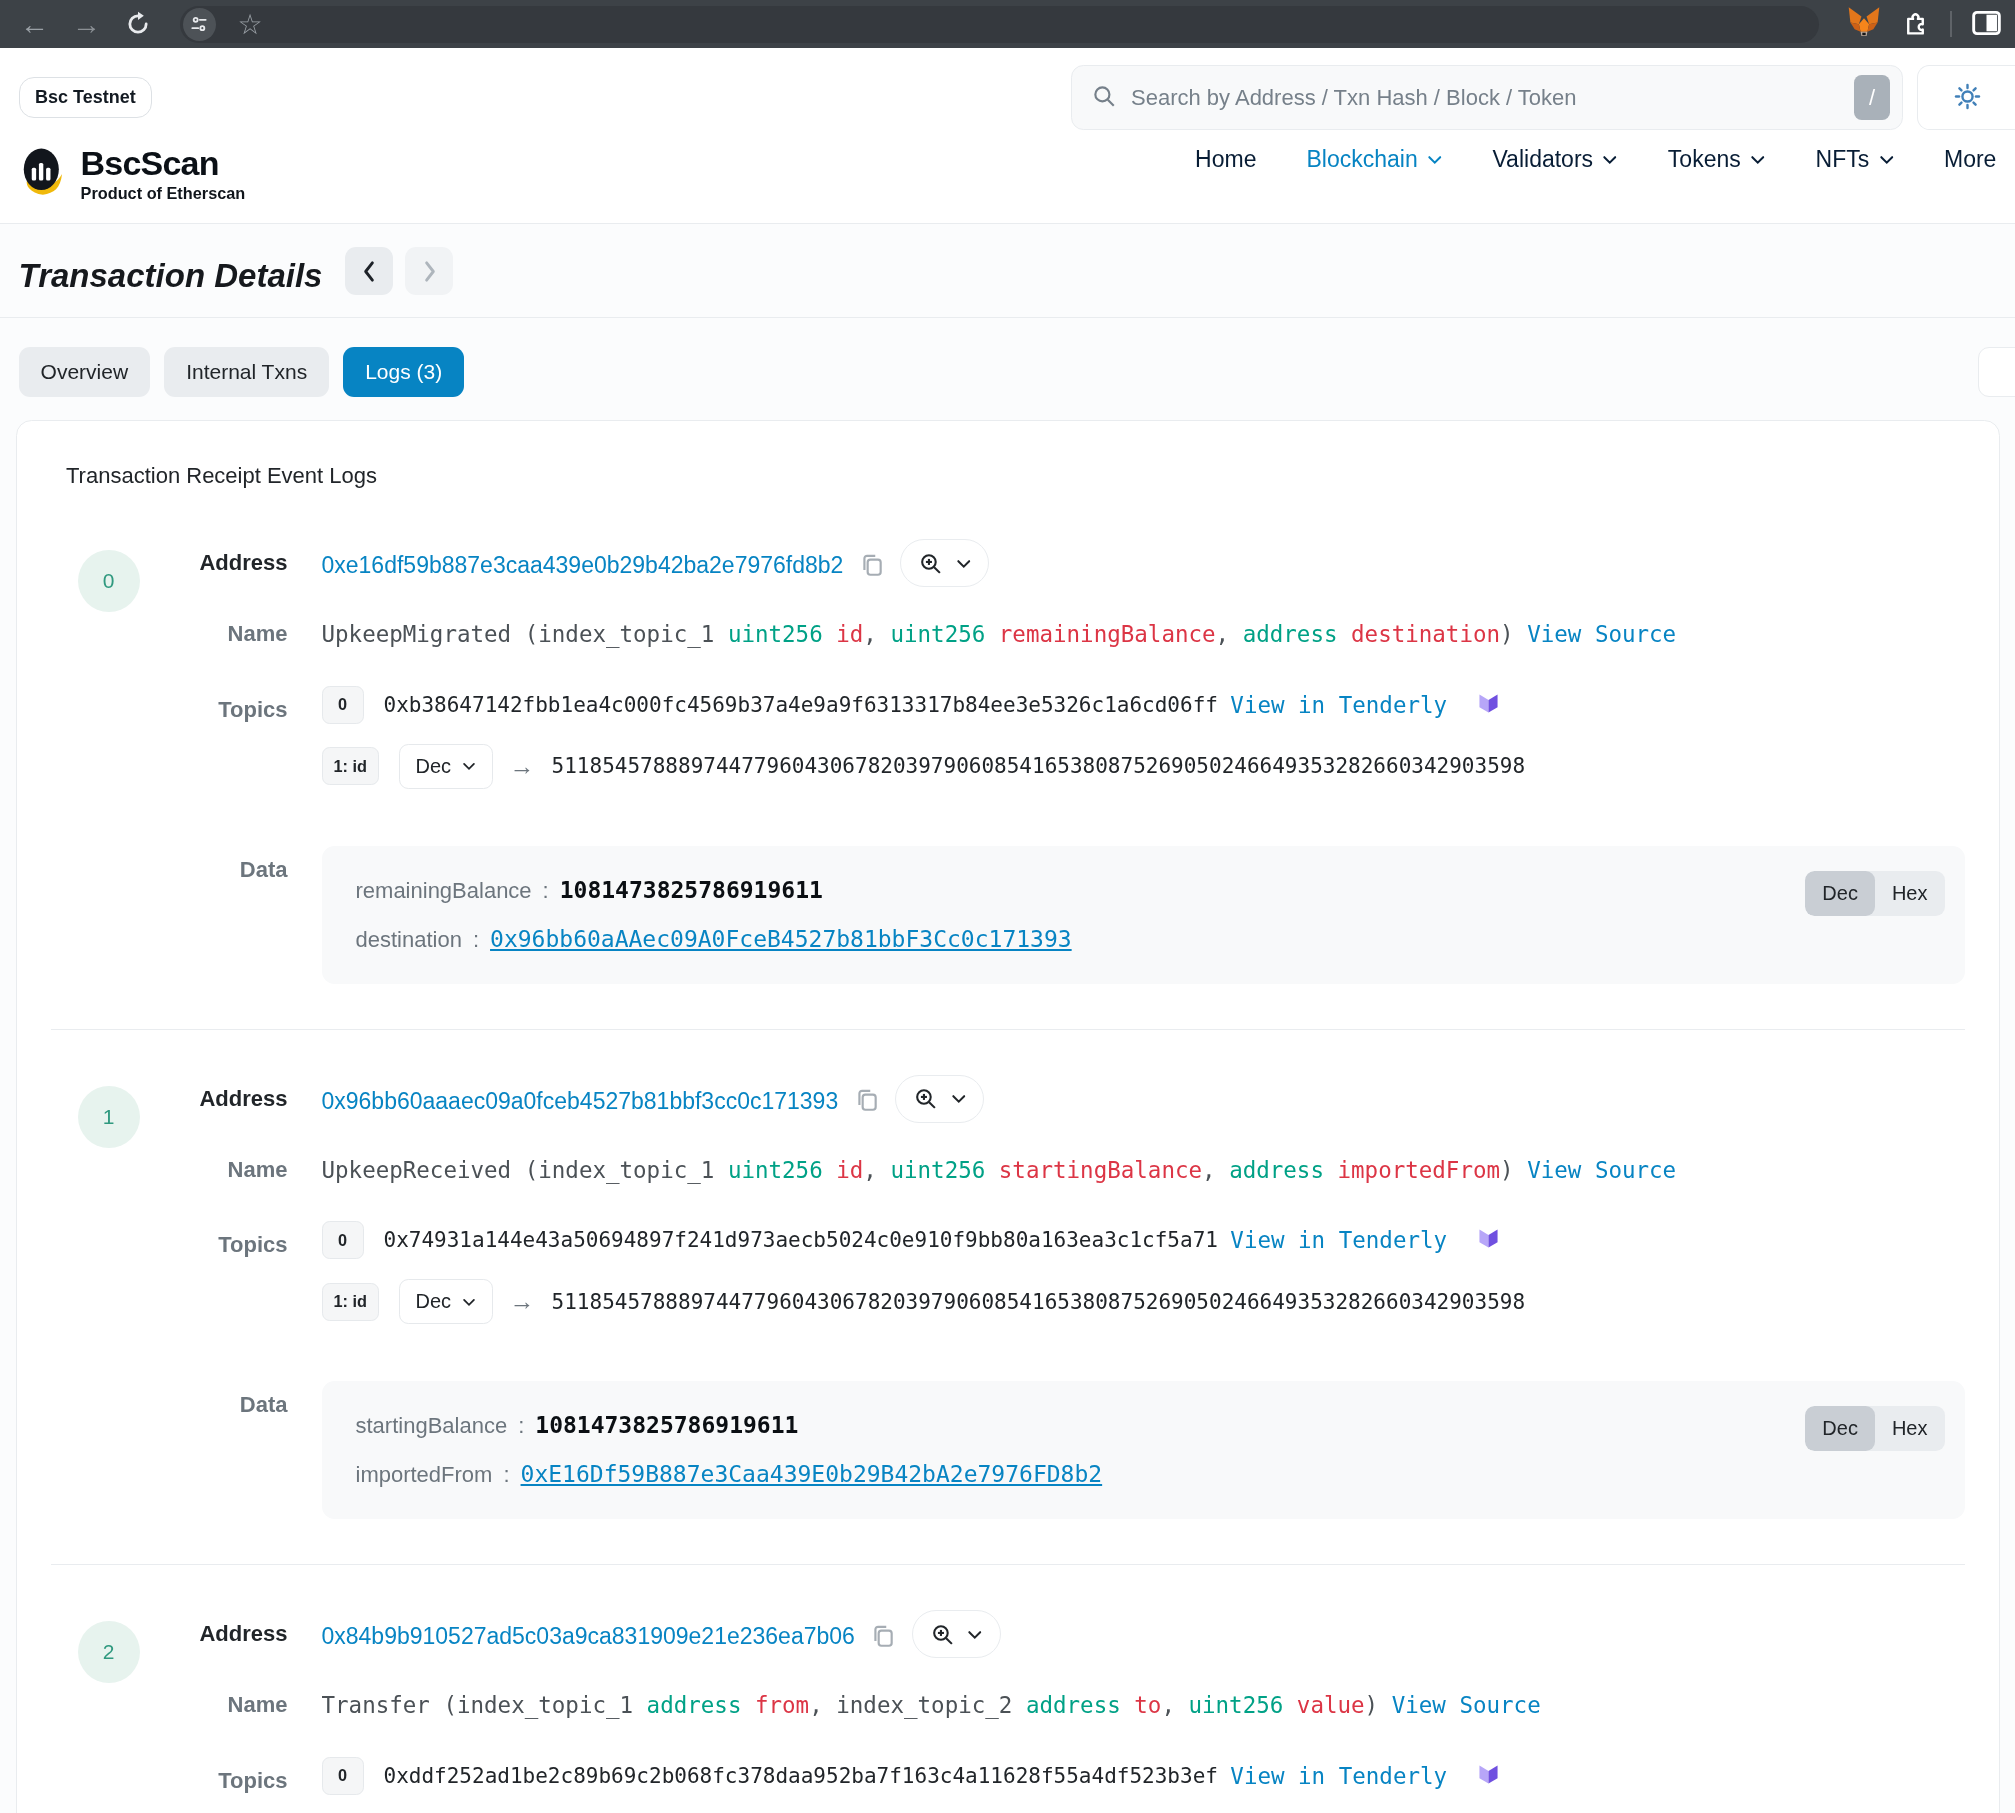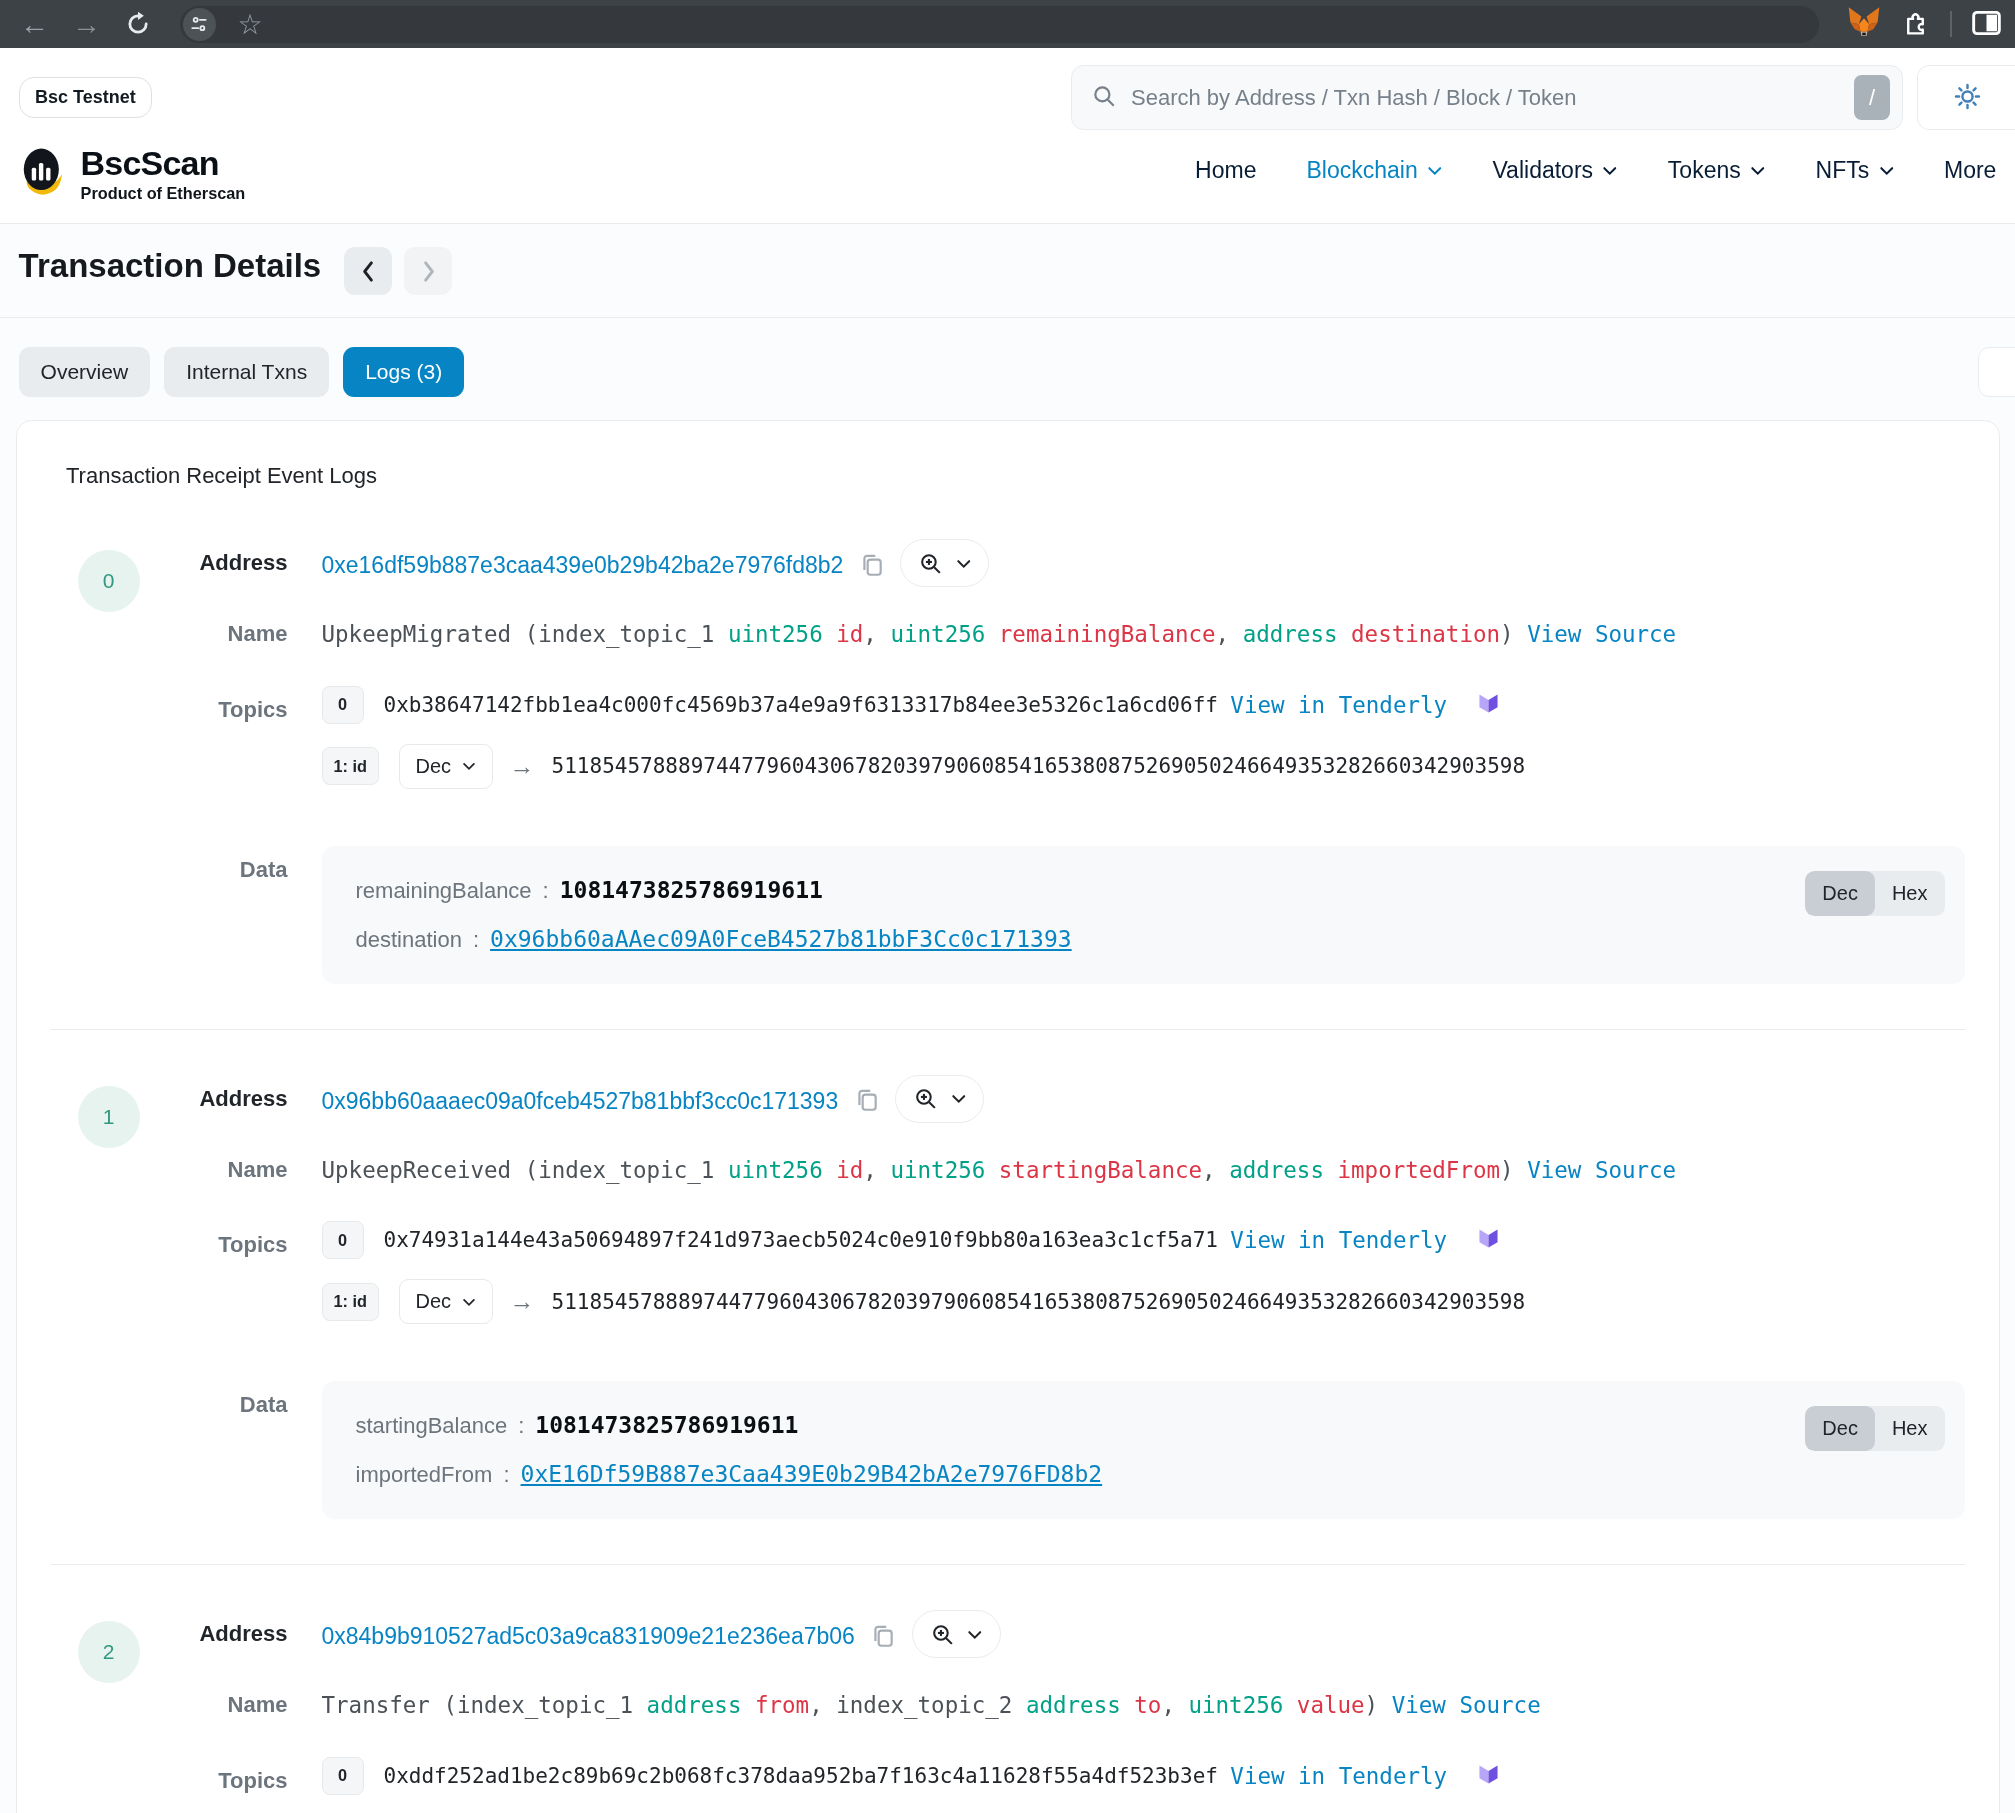--- a/index.html
+++ b/index.html
@@ -24,32 +24,32 @@
   
   .site-header { background:#fff; border-bottom:1.5px solid #e9ecef; }
   .header-row1 { display:flex; align-items:center; justify-content:space-between; padding:17px 18.6px 11px 18.6px; }
   .net-badge { border:1.5px solid #dde1e5; border-radius:15px; padding:9.3px 15.5px; font-size:18px; font-weight:700; color:#131a22; background:#fff; }
   .search-wrap { display:flex; align-items:center; gap:14px; }
   .search-box { width:832px; height:65px; background:#f8f9fa; border:1.5px solid #e9ecef; border-radius:12.4px; display:flex; align-items:center; padding:0 12.4px 0 18.6px; }
   .search-box input { flex:1; border:0; outline:0; background:transparent; font-size:22px; color:#495057; font-family:"Liberation Sans",sans-serif; }
   .search-box input::placeholder { color:#76808a; }
   .slash-key { width:36px; height:45px; background:#a9b1b9; color:#fff; border-radius:7.7px; font-size:22px; display:flex; align-items:center; justify-content:center; }
   .theme-btn { width:99px; height:65px; background:#fff; border:1.5px solid #e9ecef; border-radius:12.4px 0 0 12.4px; border-right:0; display:flex; align-items:center; justify-content:center; margin-right:-20px; }
-  .header-row2 { display:flex; align-items:center; justify-content:space-between; padding:4.6px 18.6px 20px 18.6px; }
+  .header-row2 { display:flex; align-items:flex-start; justify-content:space-between; padding:4.6px 18.6px 20px 18.6px; }
   .logo { display:flex; align-items:center; gap:11px; }
   .logo-text .brand { font-size:34px; font-weight:700; color:#0b1016; line-height:1; letter-spacing:-0.8px; }
   .logo-text .tagline { font-size:16.3px; font-weight:700; color:#10151b; margin-top:4.6px; }
   .main-nav { display:flex; align-items:center; gap:50px; font-size:23px; color:#081d35; padding-bottom:7.7px; white-space:nowrap; }
   .nav-item { display:flex; align-items:center; gap:9.3px; font-weight:500; }
   .nav-item.active { color:#0784c3; }
   .caret svg { display:block; }
 
   
   .page { background:#fbfcfd; }
-  .title-row { display:flex; align-items:flex-start; gap:12px; padding:23px 18.6px 22px 18.6px; border-bottom:1.5px solid #e9ecef; }
+  .title-row { display:flex; align-items:flex-end; gap:12px; padding:23px 18.6px 22px 18.6px; border-bottom:1.5px solid #e9ecef;font-style:italic; }
   .page-title { font-size:33px; font-weight:700; color:#16191d; margin-right:11px; }
   .hist-btn { width:48px; height:48px; border-radius:11px; display:flex; align-items:center; justify-content:center; border:0; }
   .hist-btn.back { background:#e9ecef; }
   .hist-btn.fwd { background:#f1f3f5; }
 
   .tabs-row { position:relative; display:flex; gap:14px; padding:29px 18.6px 0 18.6px; }
   .tab { padding:13px 22px; border-radius:11px; font-size:21px; font-weight:400; background:#e9ecef; color:#212529; }
   .tab.active { background:#0784c3; color:#fff; }
   .tab-cut { position:absolute; right:-37px; top:29px; width:74px; height:50px; background:#fff; border:1.5px solid #e9ecef; border-radius:11px; }
 

